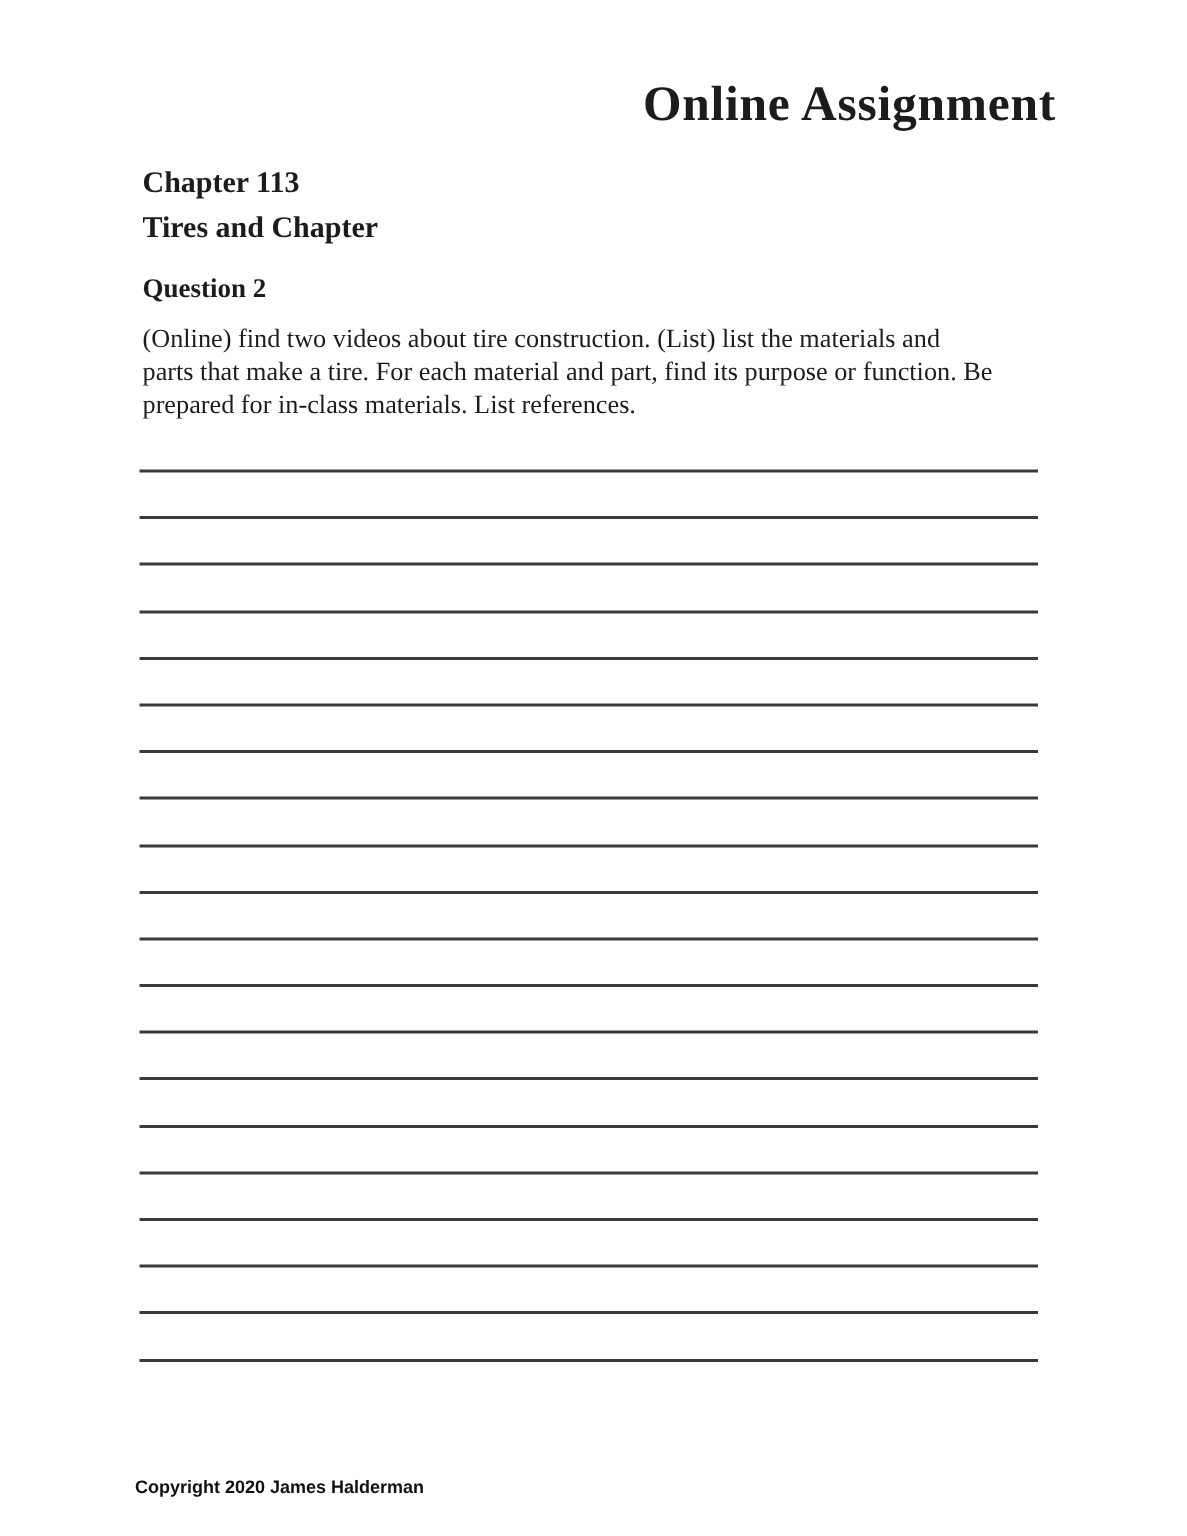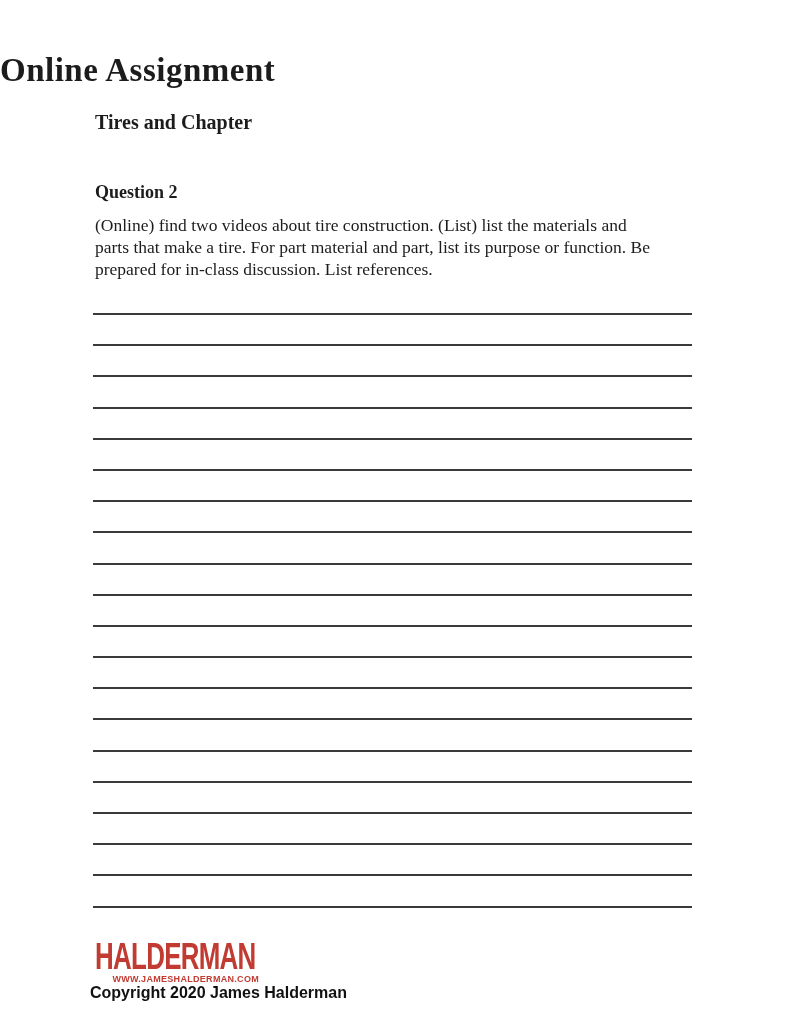--- a/index.html
+++ b/index.html
@@ -10,21 +10,21 @@
     background: #ffffff;
     font-family: "Liberation Serif", serif;
     color: #1c1c1c;
     overflow: hidden;
   }
   .doc-title {
     position: absolute;
     top: 50px;
     left: 0;
     width: 704px;
-    text-align: left;
+    text-align: right;
     font-size: 33px;
     font-weight: bold;
     line-height: 40px;
     letter-spacing: 0.5px;
   }
   .chapter-block {
     position: absolute;
     top: 108px;
     left: 95px;
     font-size: 20px;
@@ -82,43 +82,44 @@
     font-weight: bold;
     letter-spacing: 0.3px;
     margin-top: -1px;
     white-space: nowrap;
   }
   .copyright {
     position: absolute;
     left: 90px;
     top: 984px;
     font-family: "Liberation Sans", sans-serif;
-    font-size: 16px;
+    font-size: 12px;
     font-weight: bold;
     color: #111111;
     white-space: nowrap;
   }
 </style>
 </head>
 <body>
 
 <div class="page">
 
   <div class="doc-title">Online Assignment</div>
 
   <div class="chapter-block">
+    <div>Chapter 113</div>
     <div>Tires and Chapter</div>
   </div>
 
   <div class="question-label">Question 2</div>
 
   <div class="question-text">
     <div class="qline">(Online) find two videos about tire construction. (List) list the materials and</div>
-    <div class="qline">parts that make a tire. For part material and part, list its purpose or function. Be</div>
-    <div class="qline">prepared for in-class discussion. List references.</div>
+    <div class="qline">parts that make a tire. For each material and part, find its purpose or function. Be</div>
+    <div class="qline">prepared for in-class materials. List references.</div>
   </div>
 
   <div class="answer-lines">
       <div class="answer-line" style="background: rgb(58, 58, 58);"></div>
       <div class="answer-line" style="background: rgb(58, 58, 58);"></div>
       <div class="answer-line" style="background: rgb(58, 58, 58);"></div>
       <div class="answer-line" style="background: rgb(58, 58, 58);"></div>
       <div class="answer-line" style="background: rgb(58, 58, 58);"></div>
       <div class="answer-line" style="background: rgb(58, 58, 58);"></div>
       <div class="answer-line" style="background: rgb(58, 58, 58);"></div>
@@ -130,20 +131,16 @@
       <div class="answer-line" style="background: rgb(58, 58, 58);"></div>
       <div class="answer-line" style="background: rgb(58, 58, 58);"></div>
       <div class="answer-line" style="background: rgb(58, 58, 58);"></div>
       <div class="answer-line" style="background: rgb(58, 58, 58);"></div>
       <div class="answer-line" style="background: rgb(58, 58, 58);"></div>
       <div class="answer-line" style="background: rgb(58, 58, 58);"></div>
       <div class="answer-line" style="background: rgb(58, 58, 58);"></div>
       <div class="answer-line" style="background: rgb(58, 58, 58);"></div>
     </div>
 
-  <div class="footer">
-    <div class="logo-wordmark" style="color: rgb(193, 59, 50);">HALDERMAN</div>
-    <div class="logo-url" style="color: rgb(193, 59, 50);">WWW.JAMESHALDERMAN.COM</div>
-  </div>
 
   <div class="copyright">Copyright 2020 James Halderman</div>
 
 </div>
 
 </body></html>

